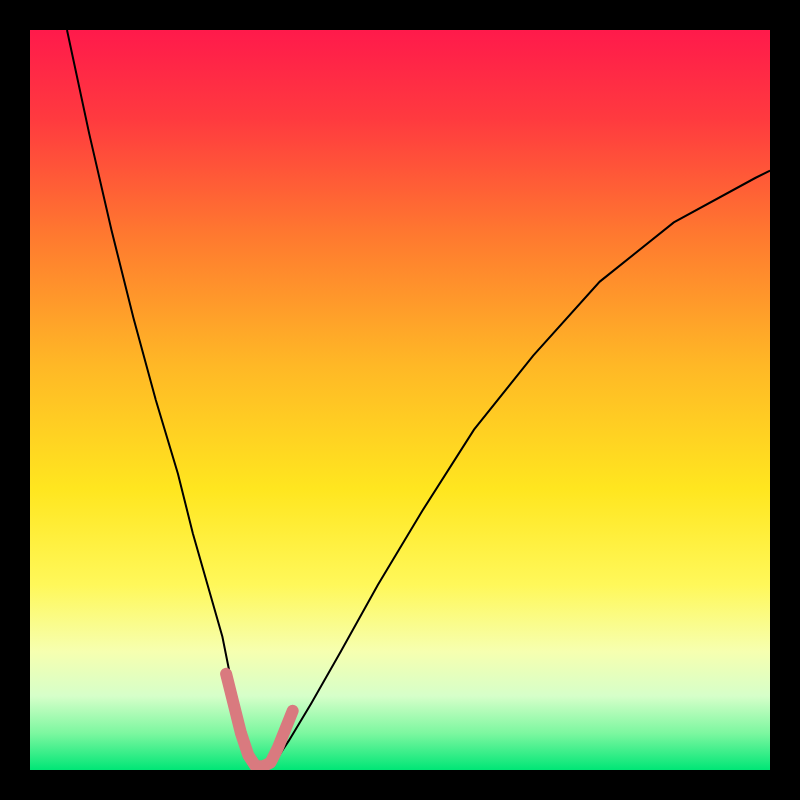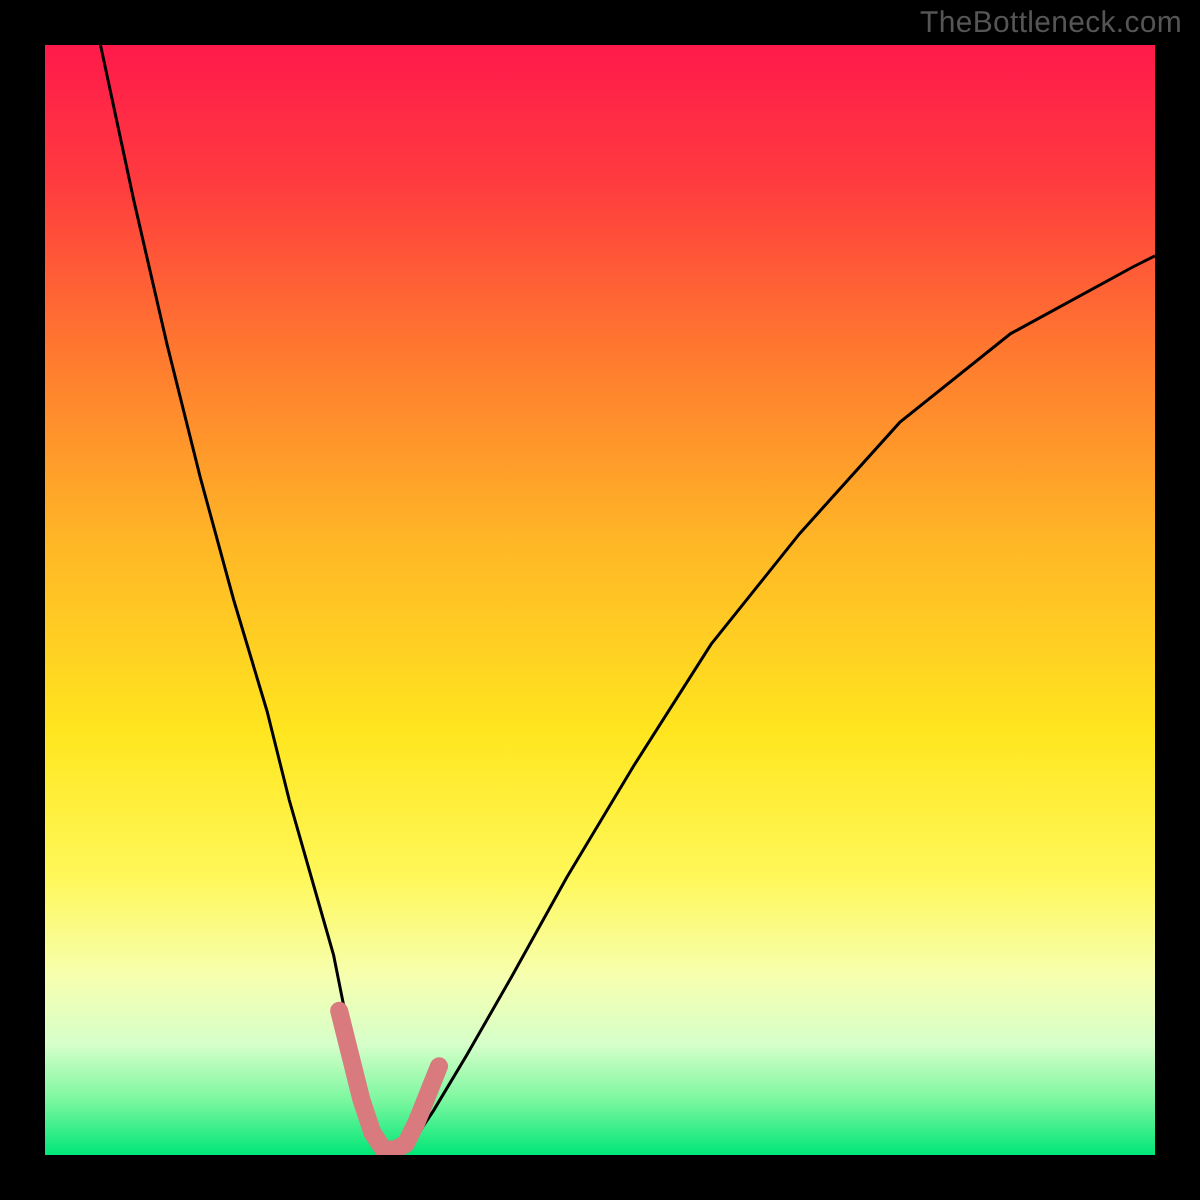--- a/index.html
+++ b/index.html
@@ -33,21 +33,20 @@
     top: 30px;
     width: 740px;
     height: 740px;
   }
   svg { display: block; }
 </style>
 </head>
 <body>
 
 <div class="outer">
-  <div class="watermark">TheBottleneck.com</div>
   <div class="plot">
     <svg id="chart-svg" width="740" height="740" viewBox="0 0 740 740">
       <defs>
         <linearGradient id="bg-grad" x1="0" y1="0" x2="0" y2="1">
             <stop offset="0%" stop-color="#ff1a4b"></stop>
             <stop offset="12%" stop-color="#ff3a3f"></stop>
             <stop offset="28.000000000000004%" stop-color="#ff7a2f"></stop>
             <stop offset="45%" stop-color="#ffb726"></stop>
             <stop offset="62%" stop-color="#ffe61f"></stop>
             <stop offset="75%" stop-color="#fff85a"></stop>

